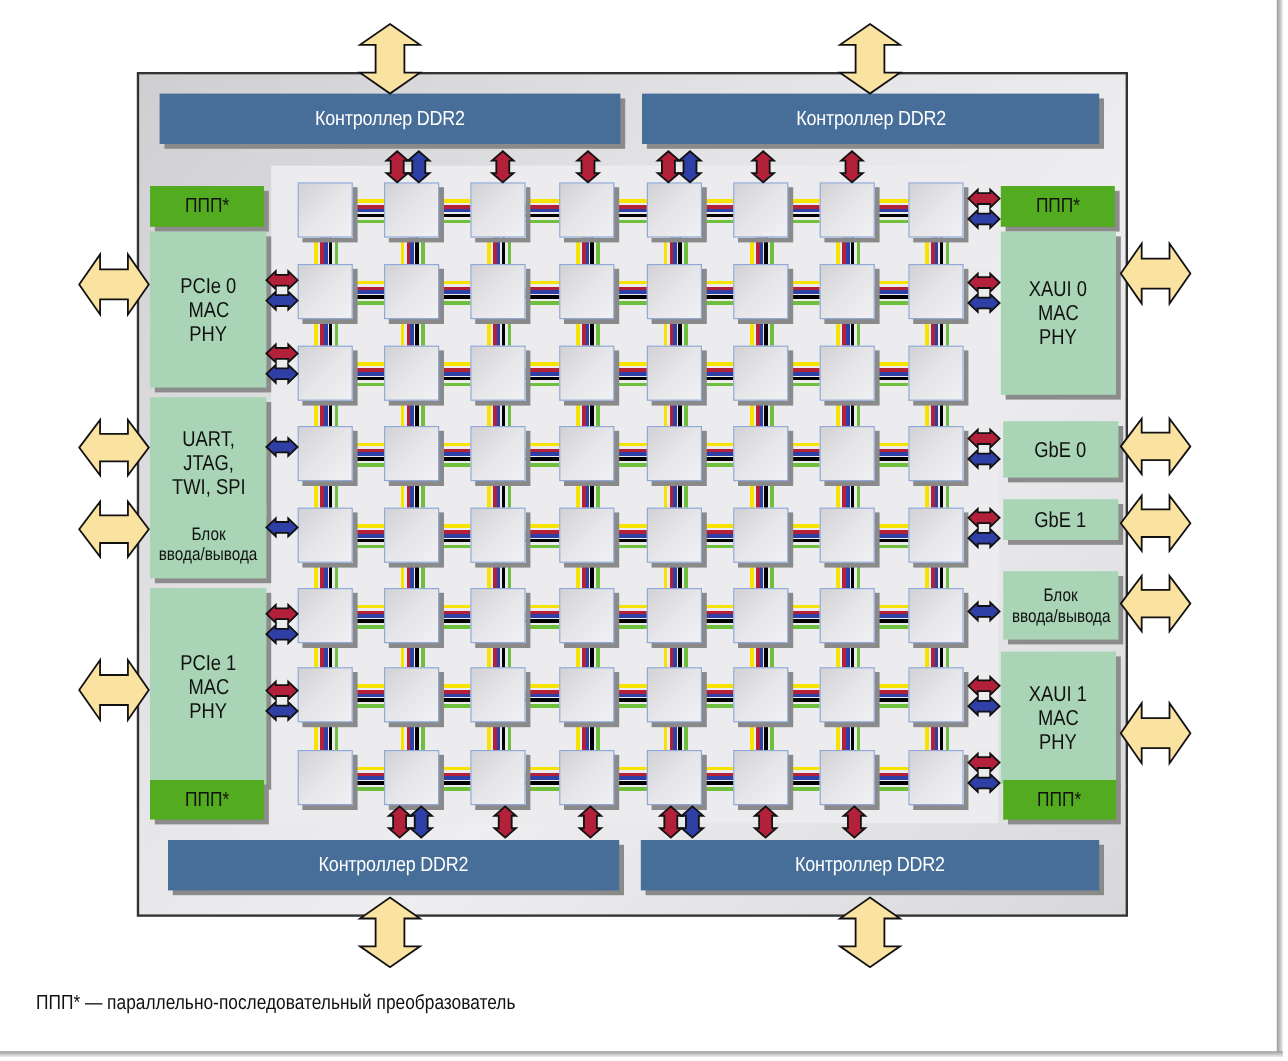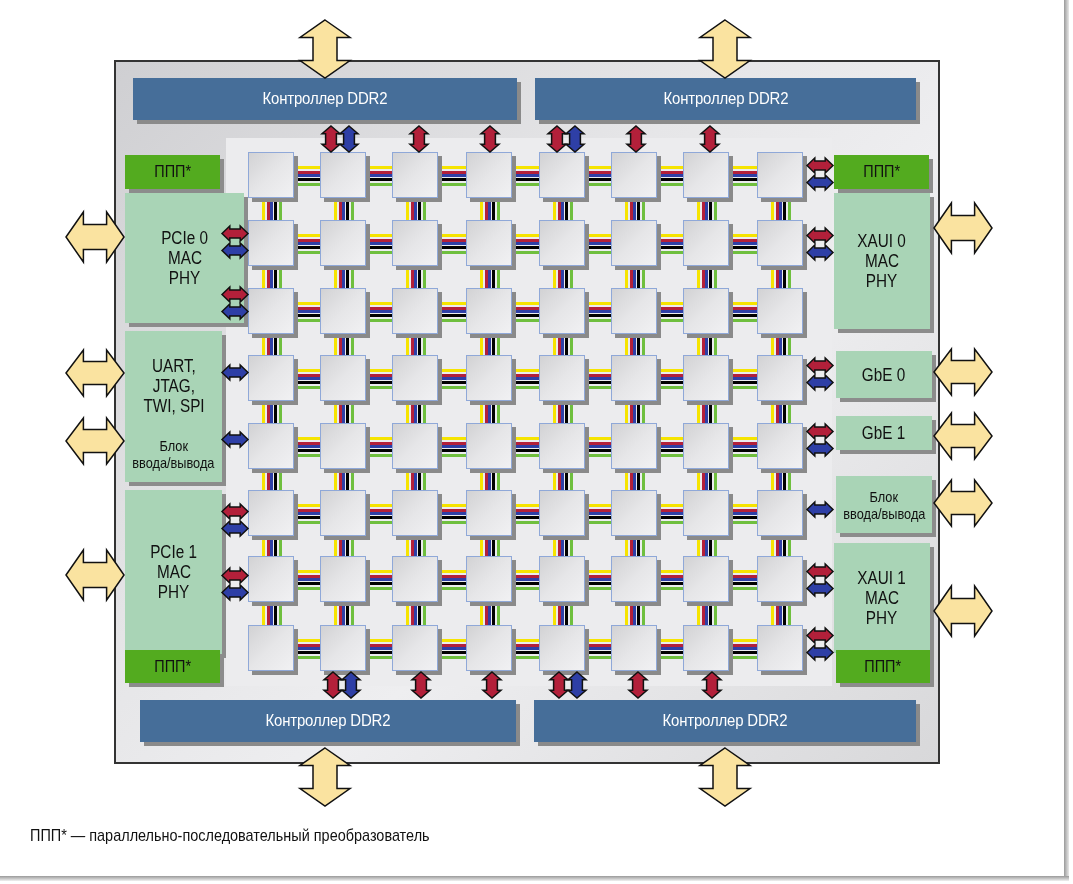--- a/index.html
+++ b/index.html
@@ -61,21 +61,21 @@
 <div class="ddr" style="left:140px;top:700px;width:376px;">
     <span>Контроллер DDR2</span>
   </div>
 <div class="ddr" style="left:534px;top:700px;width:382px;">
     <span>Контроллер DDR2</span>
   </div>
 
 <div class="ppp" style="left:125px;top:155px;width:95px;height:34px;">
     <span>ППП*</span>
   </div>
-<div class="block" style="left:125px;top:193px;width:119px;height:130px;">
+<div class="block" style="left:125px;top:193px;width:97px;height:130px;">
   <span>PCIe 0</span>
   <span>MAC</span>
   <span>PHY</span>
 </div>
 <div class="block" style="left:125px;top:331px;width:97px;height:110px;">
   <span>UART,</span>
   <span>JTAG,</span>
   <span>TWI, SPI</span>
 </div>
 <div class="block small" style="left:125px;top:425px;width:97px;height:57px;">

